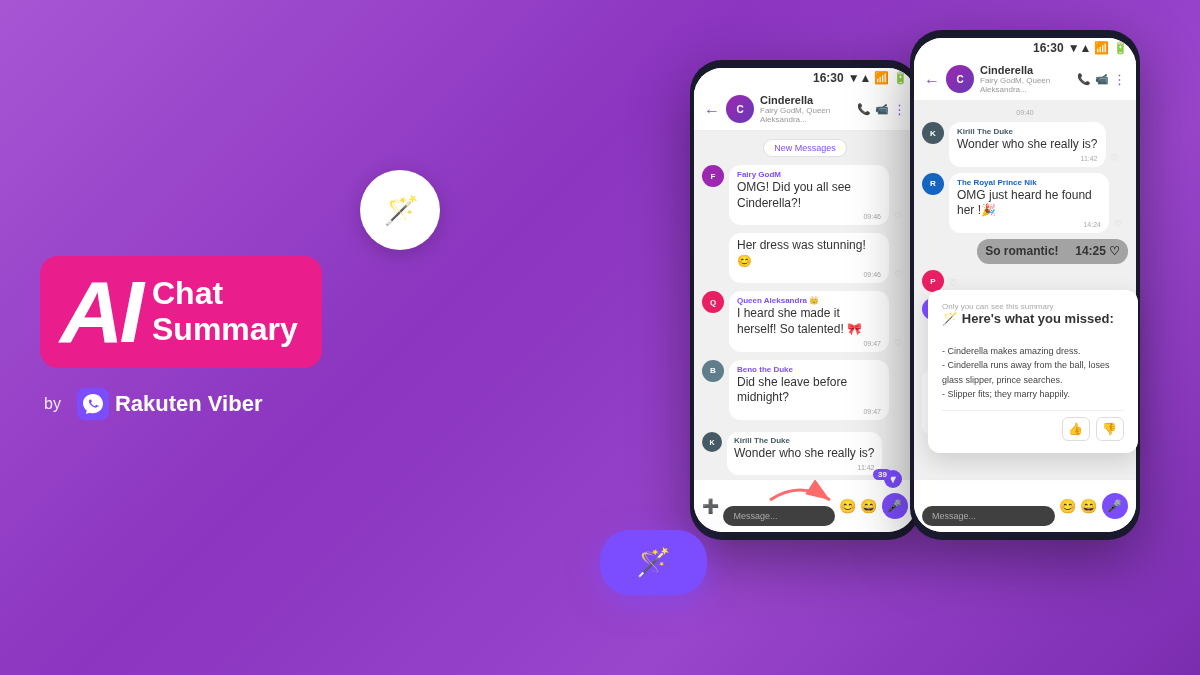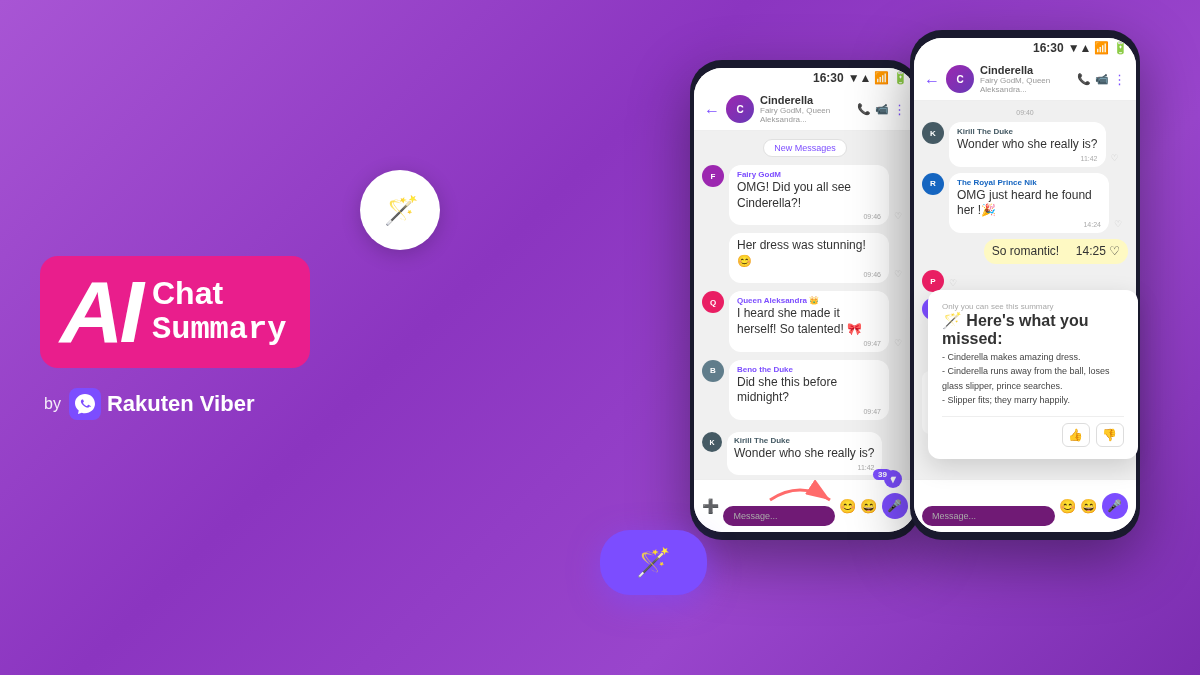--- a/index.html
+++ b/index.html
@@ -60,27 +60,26 @@
       font-weight: 700;
       color: white;
       line-height: 1.1;
     }
 
     .chat-summary-text .summary {
       font-size: 32px;
       font-weight: 700;
       color: white;
       line-height: 1.1;
-      font-family: Liberation Mono, monospace;
     }
 
     .by-viber {
       display: flex;
       align-items: center;
-      gap: 8px;
+      gap: 16px;
       padding-left: 4px;
     }
 
     .by-viber .by-text {
       color: white;
       font-size: 16px;
       opacity: 0.9;
     }
 
     .viber-logo {
@@ -271,22 +270,23 @@
 
     .msg-bubble {
       background: white;
       border-radius: 12px;
       padding: 5px 8px;
       max-width: 160px;
       position: relative;
     }
 
     .msg-bubble.sent {
-      background: #fef9c3;
+      background: #a3a3a3;
       margin-left: auto;
+      font-weight: bold;
     }
 
     .msg-sender {
       font-size: 8px;
       font-weight: 700;
       color: #7c4dff;
       margin-bottom: 1px;
     }
 
     .msg-text {
@@ -315,21 +315,21 @@
       padding: 6px 8px;
       display: flex;
       align-items: center;
       gap: 4px;
       border-top: 1px solid #eee;
       flex-shrink: 0;
     }
 
     .message-input {
       flex: 1;
-      background: #701a75;
+      background: #404040;
       border-radius: 16px;
       padding: 5px 10px;
       font-size: 9px;
       color: #aaa;
       margin-top: 20px;
     }
 
     .mic-btn {
       width: 26px;
       height: 26px;
@@ -379,24 +379,24 @@
       box-shadow: 0 8px 24px rgba(0,0,0,0.15);
       z-index: 40;
     }
 
     .summary-only-text {
       font-size: 8px;
       color: #aaa;
     }
 
     .summary-title {
-      font-size: 16px;
+      font-size: 13px;
       font-weight: 700;
       color: #333;
-      margin-bottom: 2px;
+      margin-bottom: 18px;
     }
 
     .summary-items {
       font-size: 9px;
       color: #444;
       line-height: 1.6;
     }
 
     .summary-feedback {
       display: flex;
@@ -538,21 +538,21 @@
             <div class="msg-text">I heard she made it herself! So talented! 🎀</div>
             <div class="msg-time">09:47</div>
           </div>
           <span class="msg-like">♡</span>
         </div>
 
         <div class="msg-row">
           <div class="msg-avatar" style="background:#607d8b">B</div>
           <div class="msg-bubble">
             <div class="msg-sender">Beno the Duke</div>
-            <div class="msg-text">Did she this before midnight?</div>
+            <div class="msg-text">Did she leave before midnight?</div>
             <div class="msg-time">09:47</div>
           </div>
         </div>
 
         <div class="msg-row">
           <div class="msg-avatar" style="background:#ff9800">P</div>
         </div>
 
         <div class="summary-in-phone">
           <div class="only-text">Only you can see this summ...</div>

